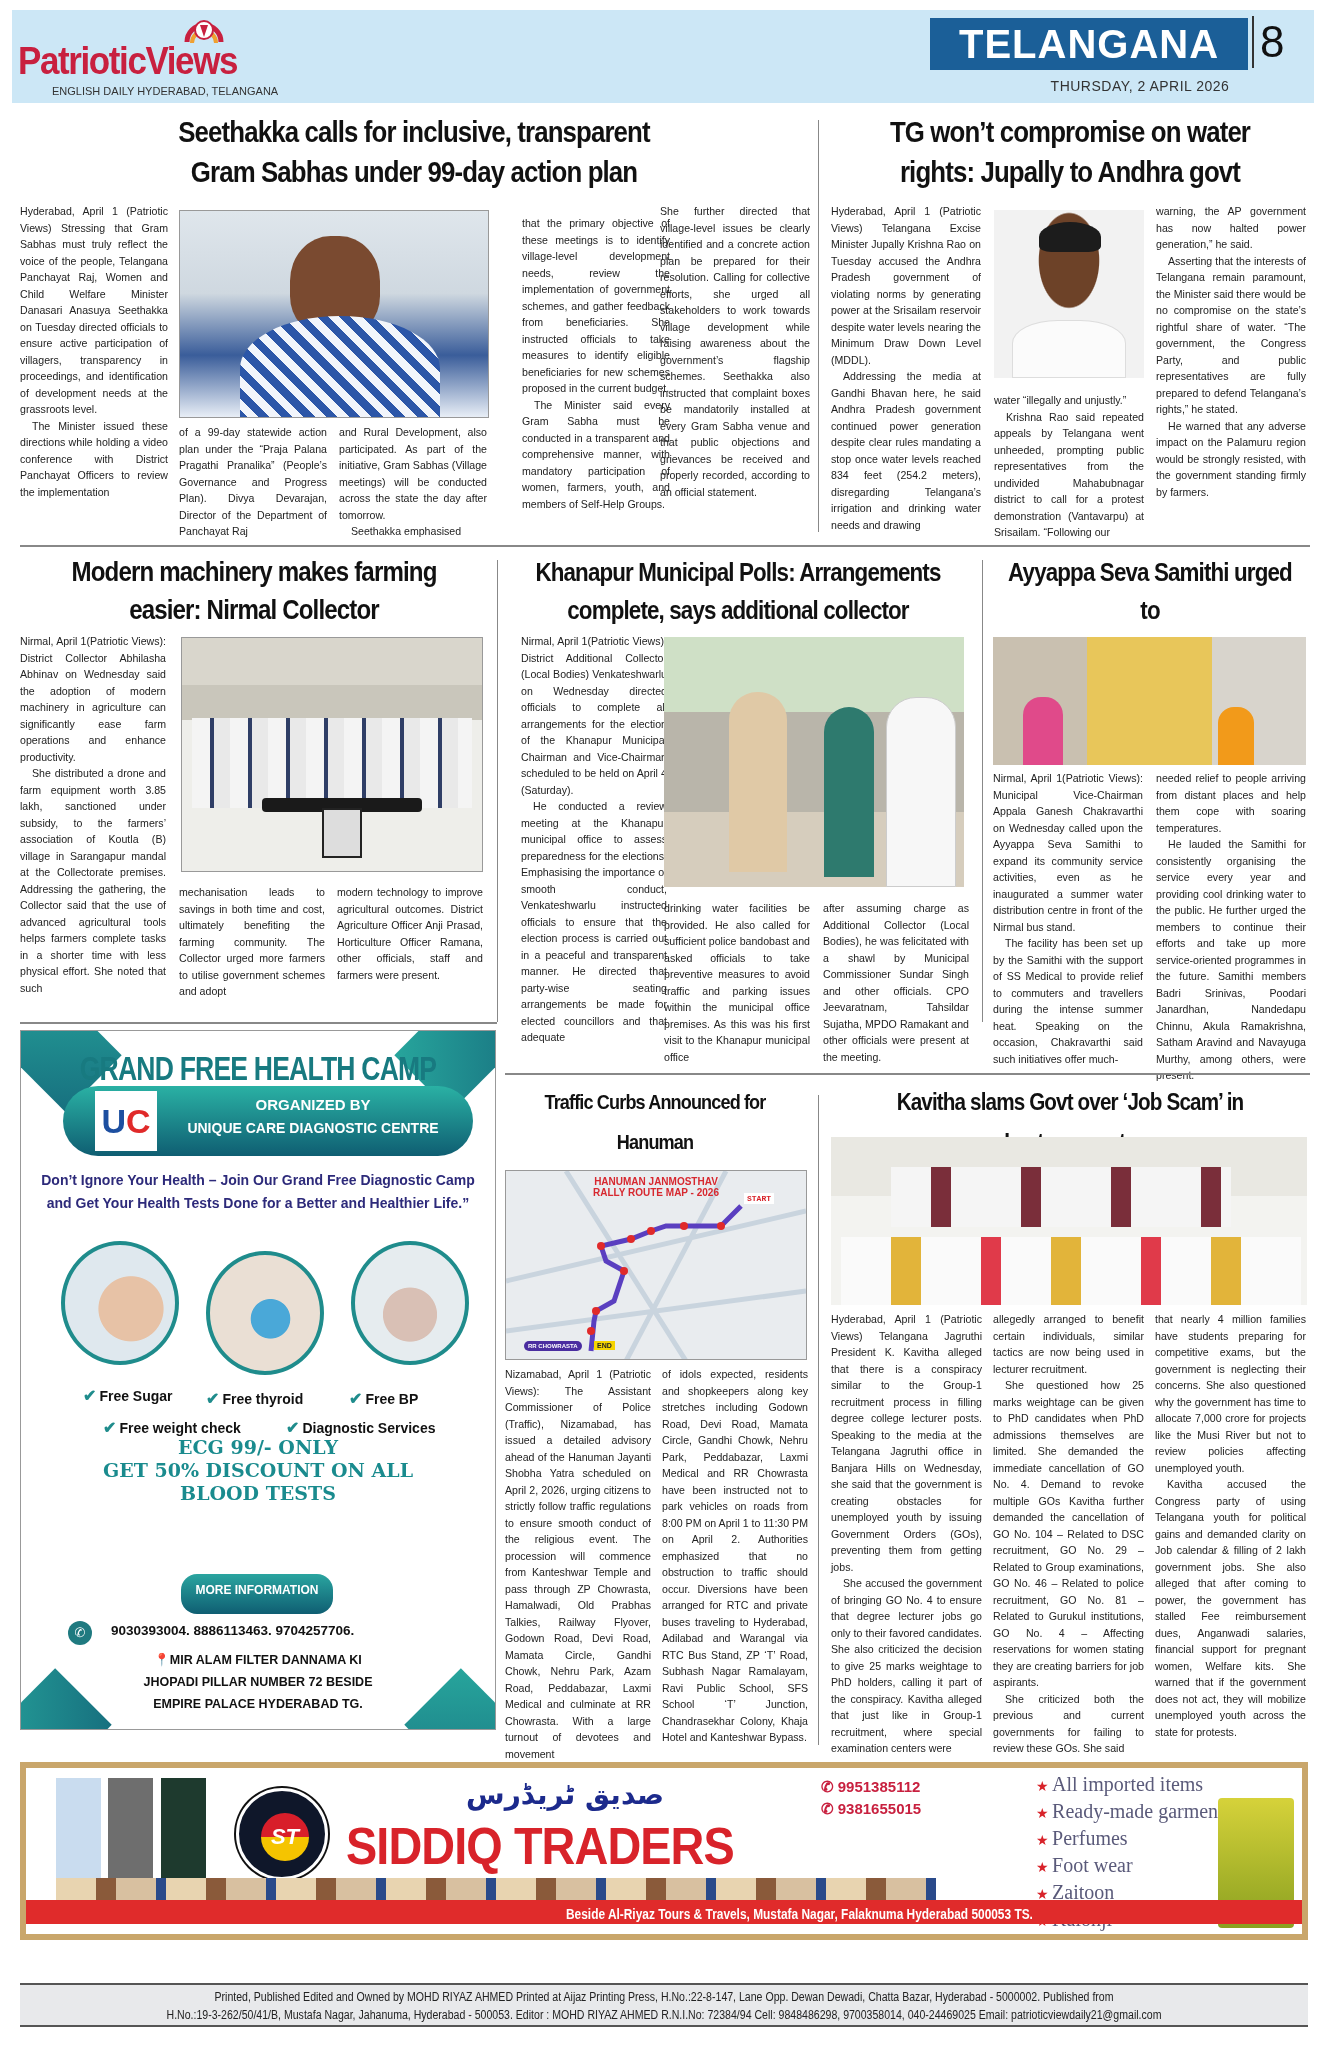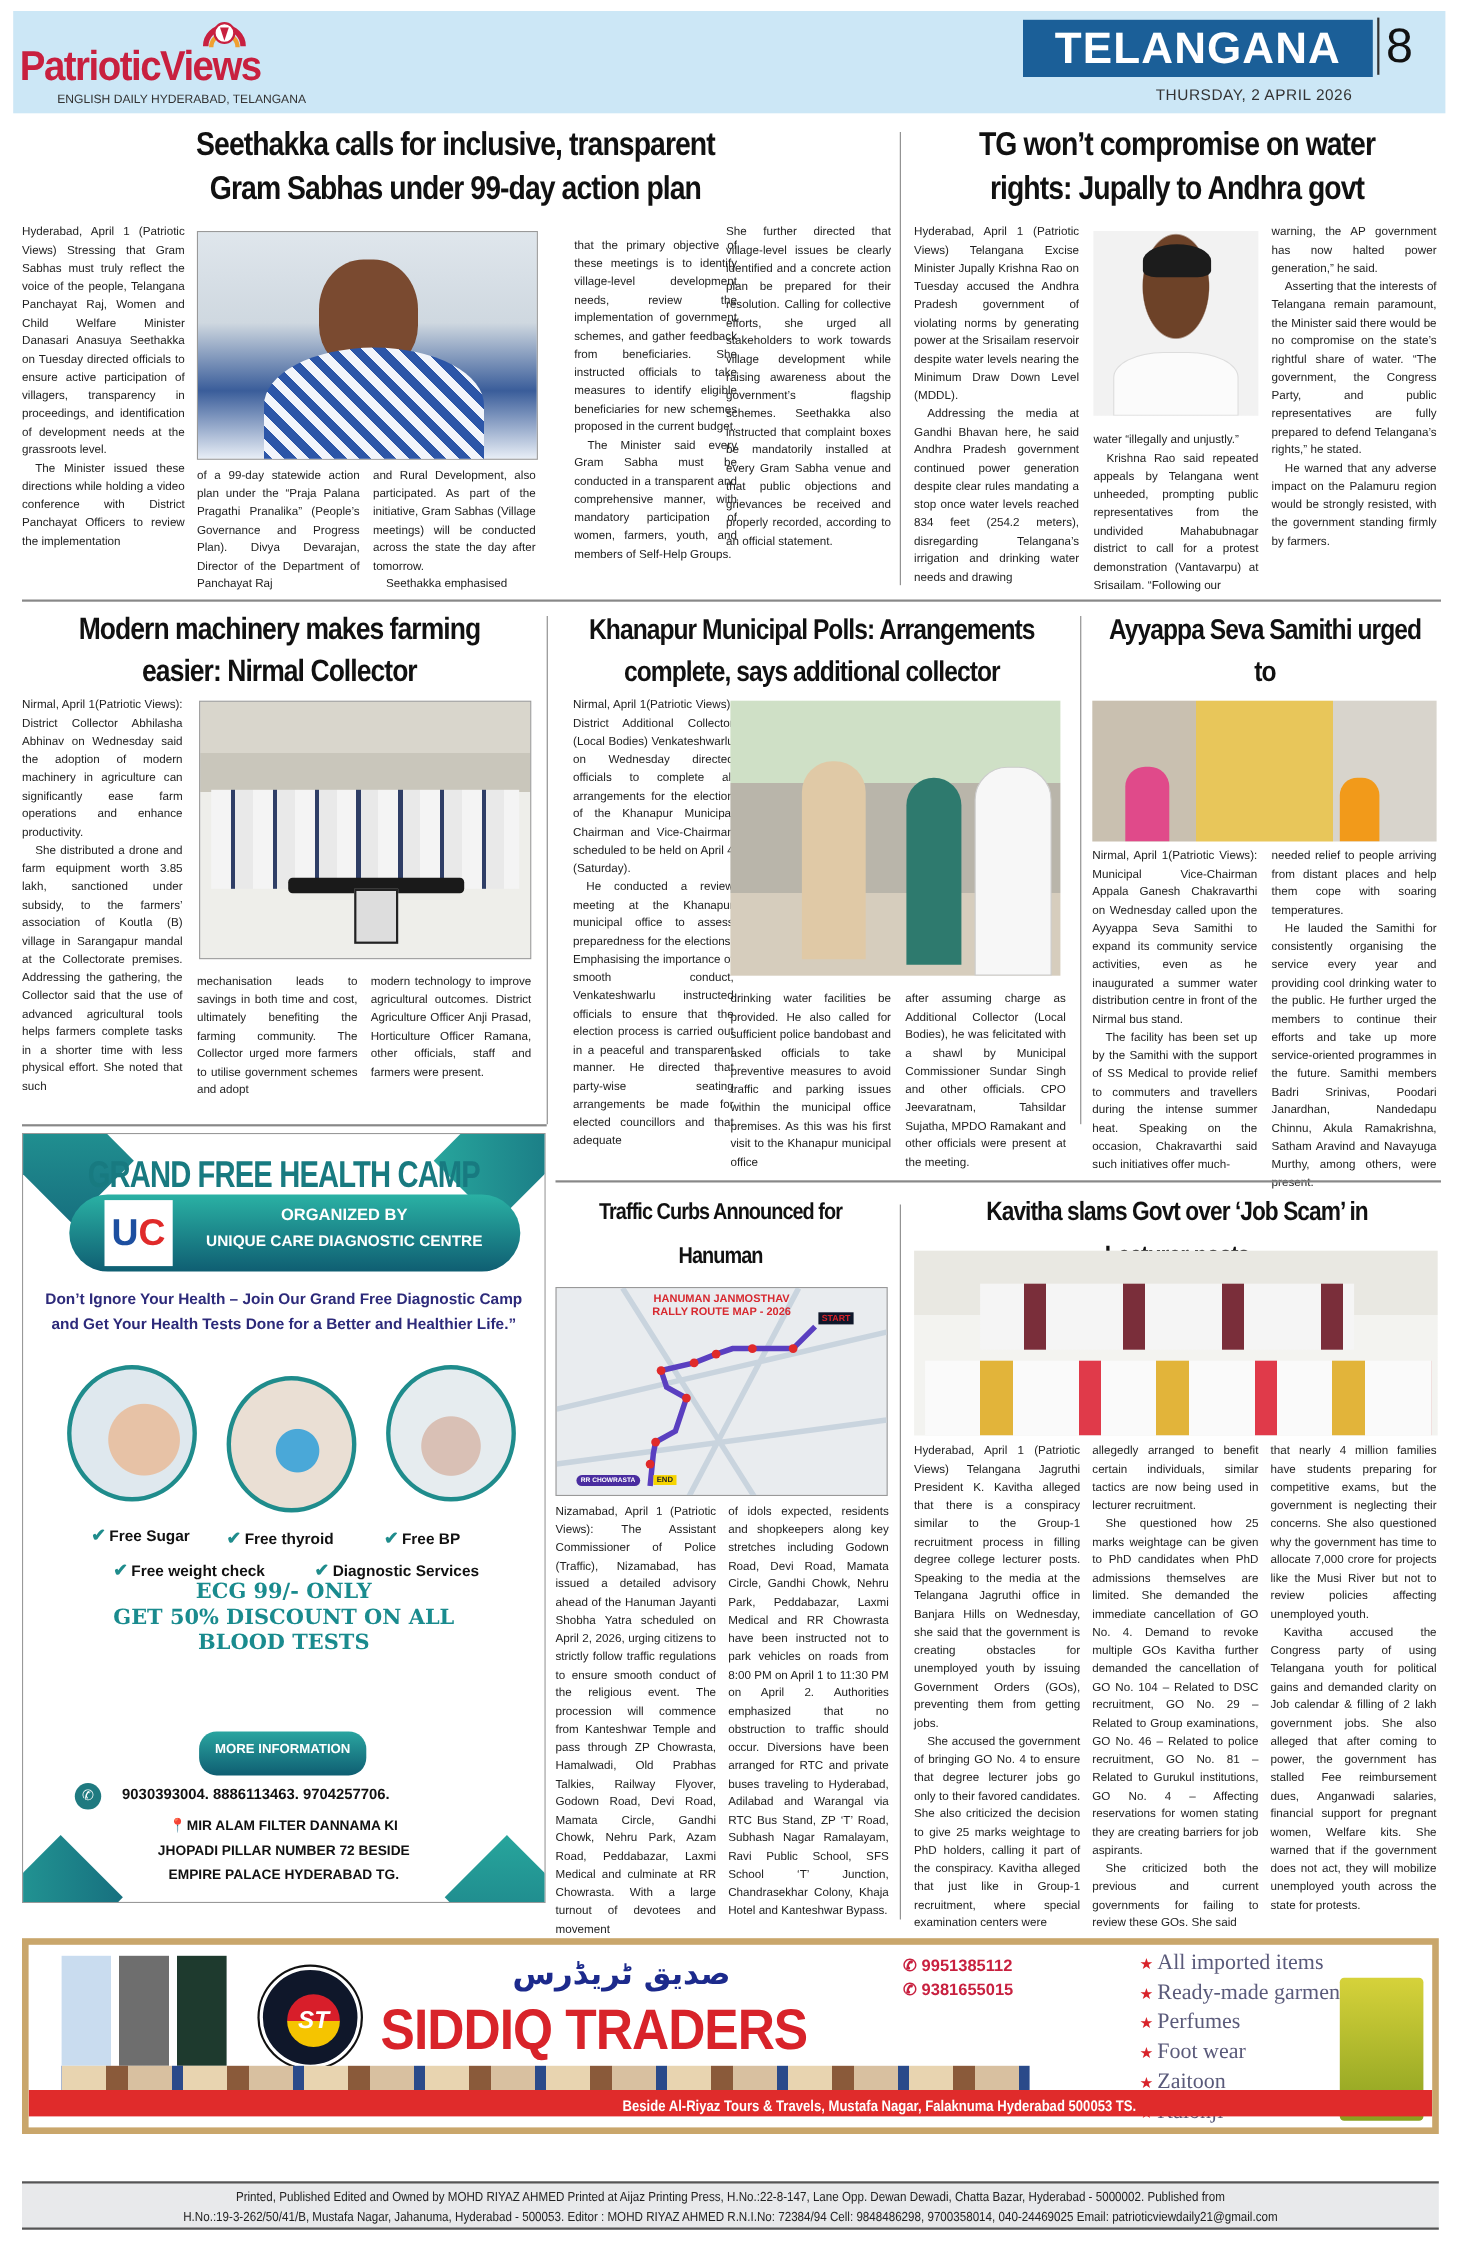--- a/index.html
+++ b/index.html
@@ -243,21 +243,21 @@
     <circle cx="125" cy="68" r="4" fill="#e02a2a"></circle>
     <circle cx="95" cy="75" r="4" fill="#e02a2a"></circle>
     <circle cx="118" cy="100" r="4" fill="#e02a2a"></circle>
     <circle cx="90" cy="140" r="4" fill="#e02a2a"></circle>
     <circle cx="85" cy="160" r="4" fill="#e02a2a"></circle>
   </svg>
   <div id="map-title">
     <div>HANUMAN JANMOSTHAV</div>
     <div>RALLY ROUTE MAP - 2026</div>
   </div>
-  <div style="position:absolute; left:238px; top:22px; background:#0f172a; color:#d8232a; font-family:Liberation Sans, sans-serif; font-weight:700; font-size:8px; padding:1px 3px;">START</div>
+  <div style="position:absolute; left:238px; top:22px; background:#ffffff; color:#d8232a; font-family:Liberation Mono, monospace; font-weight:700; font-size:8px; padding:1px 3px;">START</div>
   <div style="position:absolute; left:88px; top:170px; background:#f6d400; color:#222; font-family:'Liberation Sans',sans-serif; font-weight:700; font-size:7px; padding:1px 3px;">END</div>
   <div style="position:absolute; left:18px; top:170px; background:#4a2da0; color:#fff; font-family:'Liberation Sans',sans-serif; font-weight:700; font-size:6px; padding:2px 4px; border-radius:6px;">RR CHOWRASTA</div>
 </div>
 <div class="abs txt" style="left:505px; top:1366px; width:146px;">
   <p>Nizamabad, April 1 (Patriotic Views): The Assistant Commissioner of Police (Traffic), Nizamabad, has issued a detailed advisory ahead of the Hanuman Jayanti Shobha Yatra scheduled on April 2, 2026, urging citizens to strictly follow traffic regulations to ensure smooth conduct of the religious event. The procession will commence from Kanteshwar Temple and pass through ZP Chowrasta, Hamalwadi, Old Prabhas Talkies, Railway Flyover, Godown Road, Devi Road, Mamata Circle, Gandhi Chowk, Nehru Park, Azam Road, Peddabazar, Laxmi Medical and culminate at RR Chowrasta. With a large turnout of devotees and movement</p>
 </div>
 <div class="abs txt" style="left:662px; top:1366px; width:146px;">
   <p>of idols expected, residents and shopkeepers along key stretches including Godown Road, Devi Road, Mamata Circle, Gandhi Chowk, Nehru Park, Peddabazar, Laxmi Medical and RR Chowrasta have been instructed not to park vehicles on roads from 8:00 PM on April 1 to 11:30 PM on April 2. Authorities emphasized that no obstruction to traffic should occur. Diversions have been arranged for RTC and private buses traveling to Hyderabad, Adilabad and Warangal via RTC Bus Stand, ZP ‘T’ Road, Subhash Nagar Ramalayam, Ravi Public School, SFS School ‘T’ Junction, Chandrasekhar Colony, Khaja Hotel and Kanteshwar Bypass.</p>
 </div>
 <div class="vr" style="left:818px; top:1095px; height:650px;"></div>

